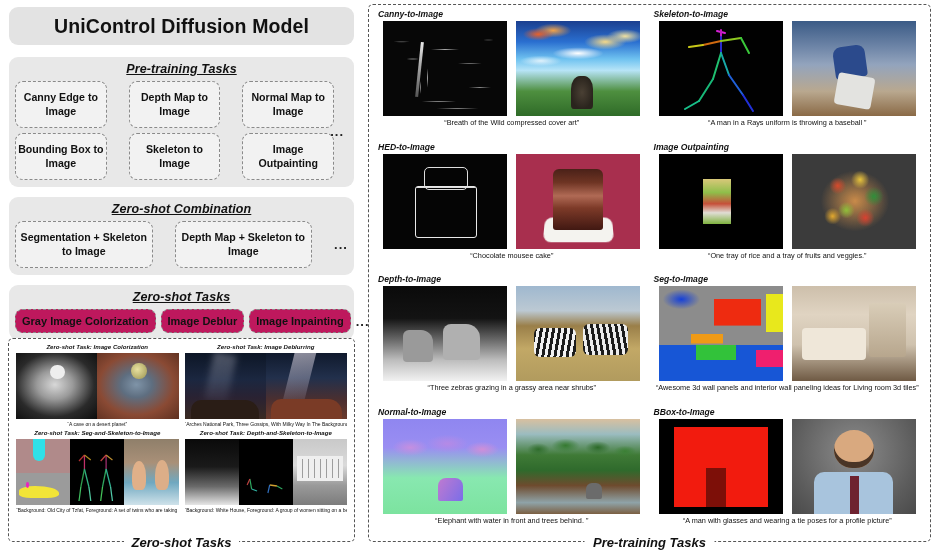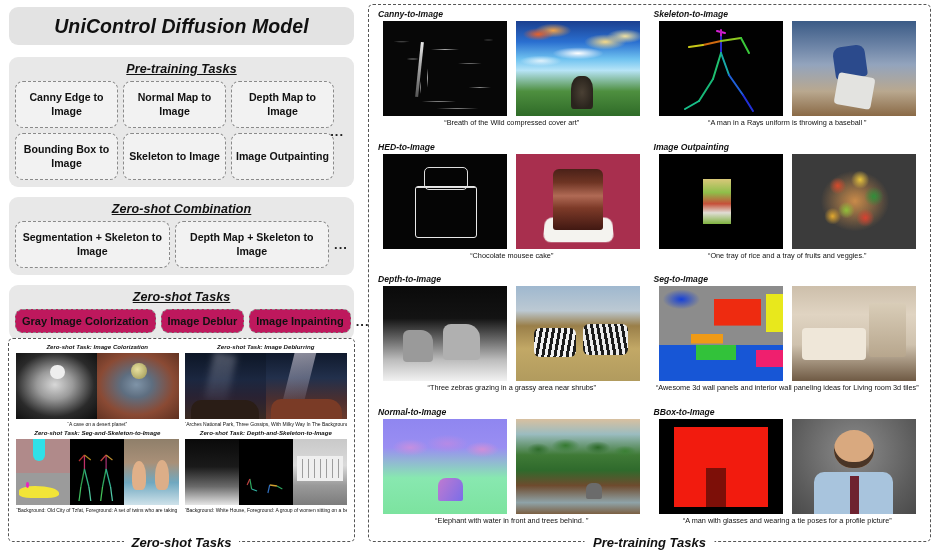--- a/index.html
+++ b/index.html
@@ -15,35 +15,35 @@
   .left-panel {
     position: absolute; left: 0; top: 0; width: 363px; height: 559px;
     padding: 4px 6px 0 6px;
   }
   .title-box {
     background: #e3e3e3; border-radius: 9px;
     height: 38px; margin: 3px 3px 12px 3px;
     display: flex; align-items: center; justify-content: center;
   }
   .title-box .t {
-    font-size: 19.5px; font-weight: bold; font-style: italic;
+    font-size: 19.5px; font-weight: bold; 
     color: #111; letter-spacing: .1px;
   }
 
   .group-box {
     background: #e8e8e8; border-radius: 9px;
     margin: 0 3px 10px 3px; padding: 5px 6px 7px 6px;
     position: relative;
   }
   .group-title {
     text-align: center; font-size: 12.5px; font-weight: bold;
     font-style: italic; text-decoration: underline; color: #111;
     margin-bottom: 5px; letter-spacing: .1px;
   }
-  .chip-row { display: flex; gap: 5px; align-items: stretch; justify-content: space-between; }
+  .chip-row { display: flex; gap: 22px; align-items: stretch; justify-content: space-between; }
   .chip-row + .chip-row { margin-top: 5px; }
   .chip {
     flex: 1 1 0; background: #f2f2f2;
     border: 1.4px dashed #8a8a8a; border-radius: 8px;
     min-height: 47px;
     display: flex; align-items: center; justify-content: center;
     text-align: center; font-size: 10.6px; font-weight: bold;
     color: #111; line-height: 1.25; padding: 3px 2px;
   }
   .dots {
@@ -313,22 +313,22 @@
 
     <div class="title-box">
       <span class="t">UniControl Diffusion Model</span>
     </div>
 
     <div class="group-box">
       <div class="group-title">Pre-training Tasks</div>
       <div class="pretrain-grid">
         <div class="chip-row">
           <div class="chip">Canny Edge to Image</div>
+          <div class="chip">Depth Map to Image</div>
           <div class="chip">Normal Map to Image</div>
-          <div class="chip">Depth Map to Image</div>
         </div>
         <div class="chip-row">
           <div class="chip">Bounding Box to Image</div>
           <div class="chip">Skeleton to Image</div>
           <div class="chip">Image Outpainting</div>
         </div>
         <div class="dots-right">...</div>
       </div>
     </div>
 

